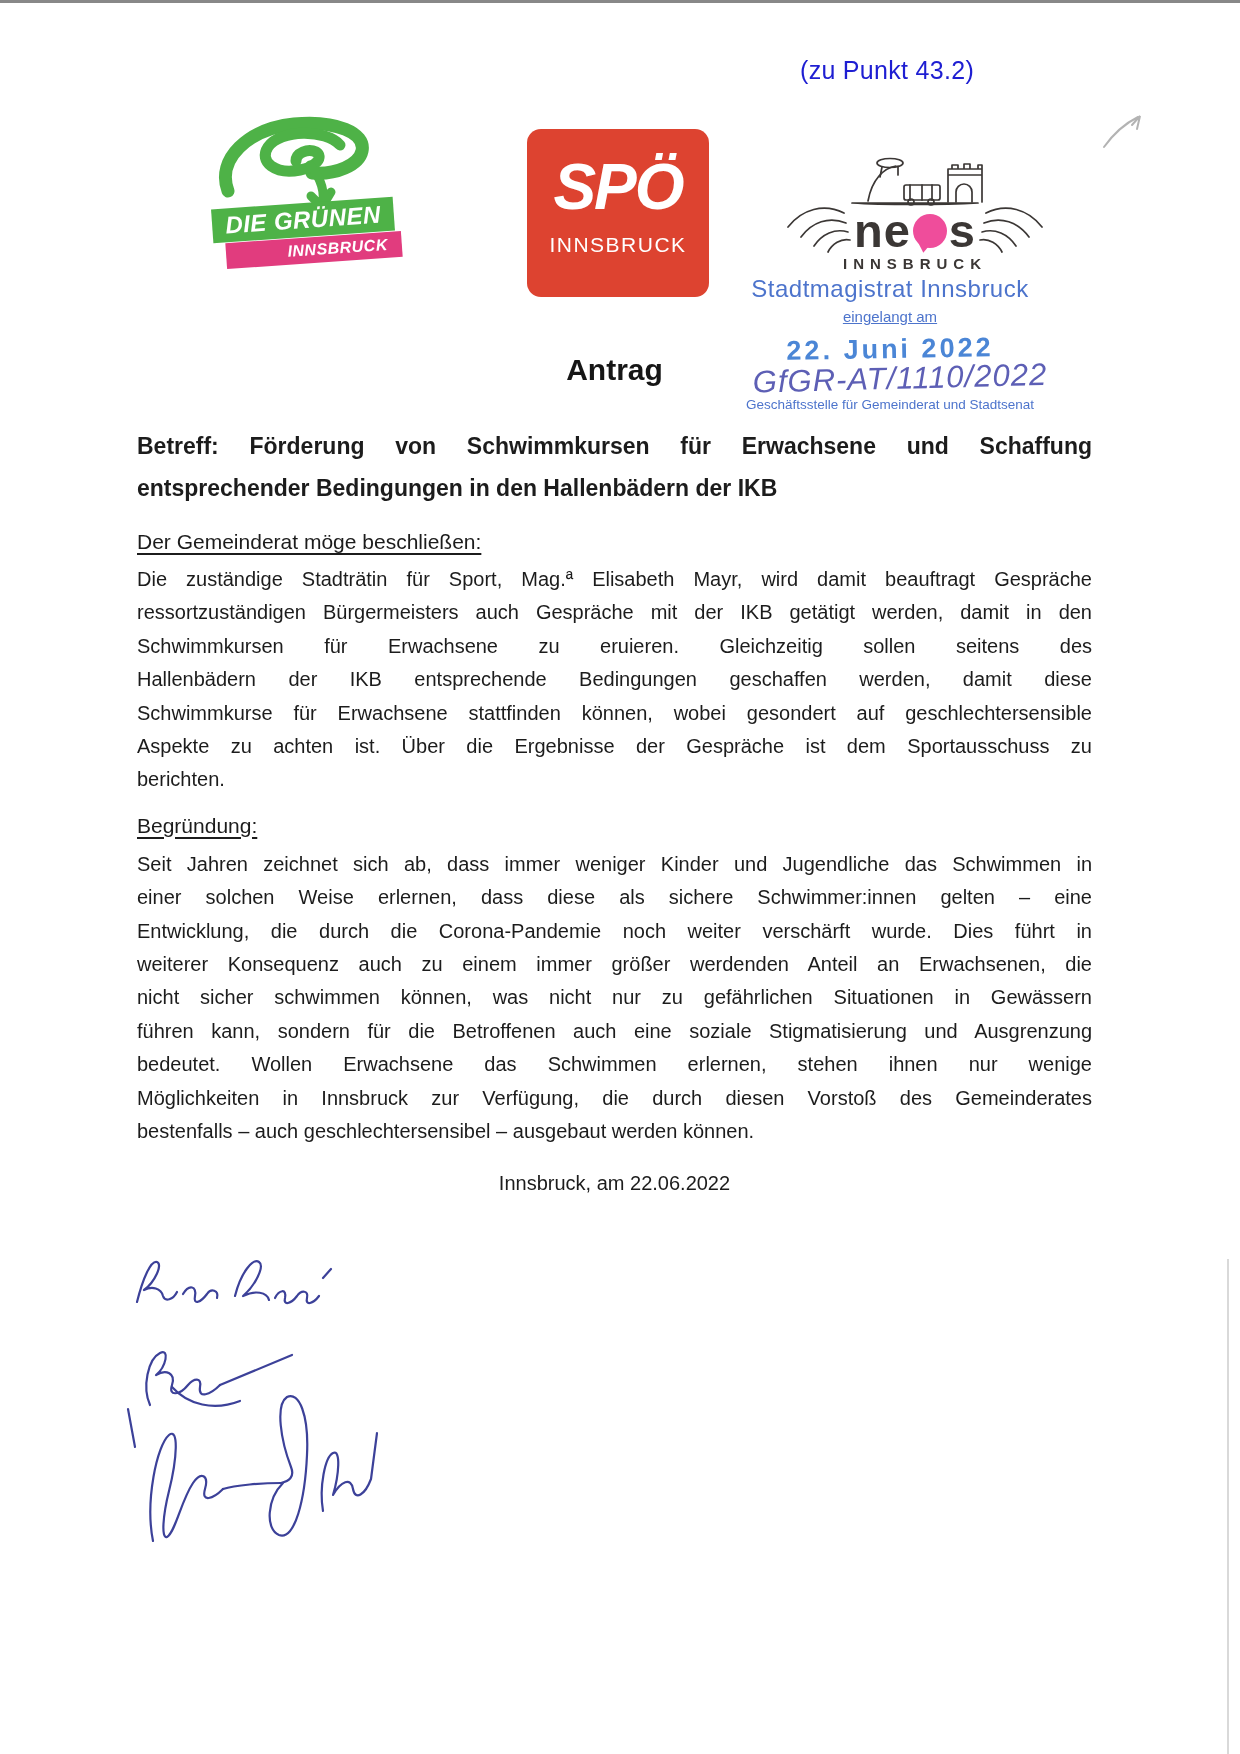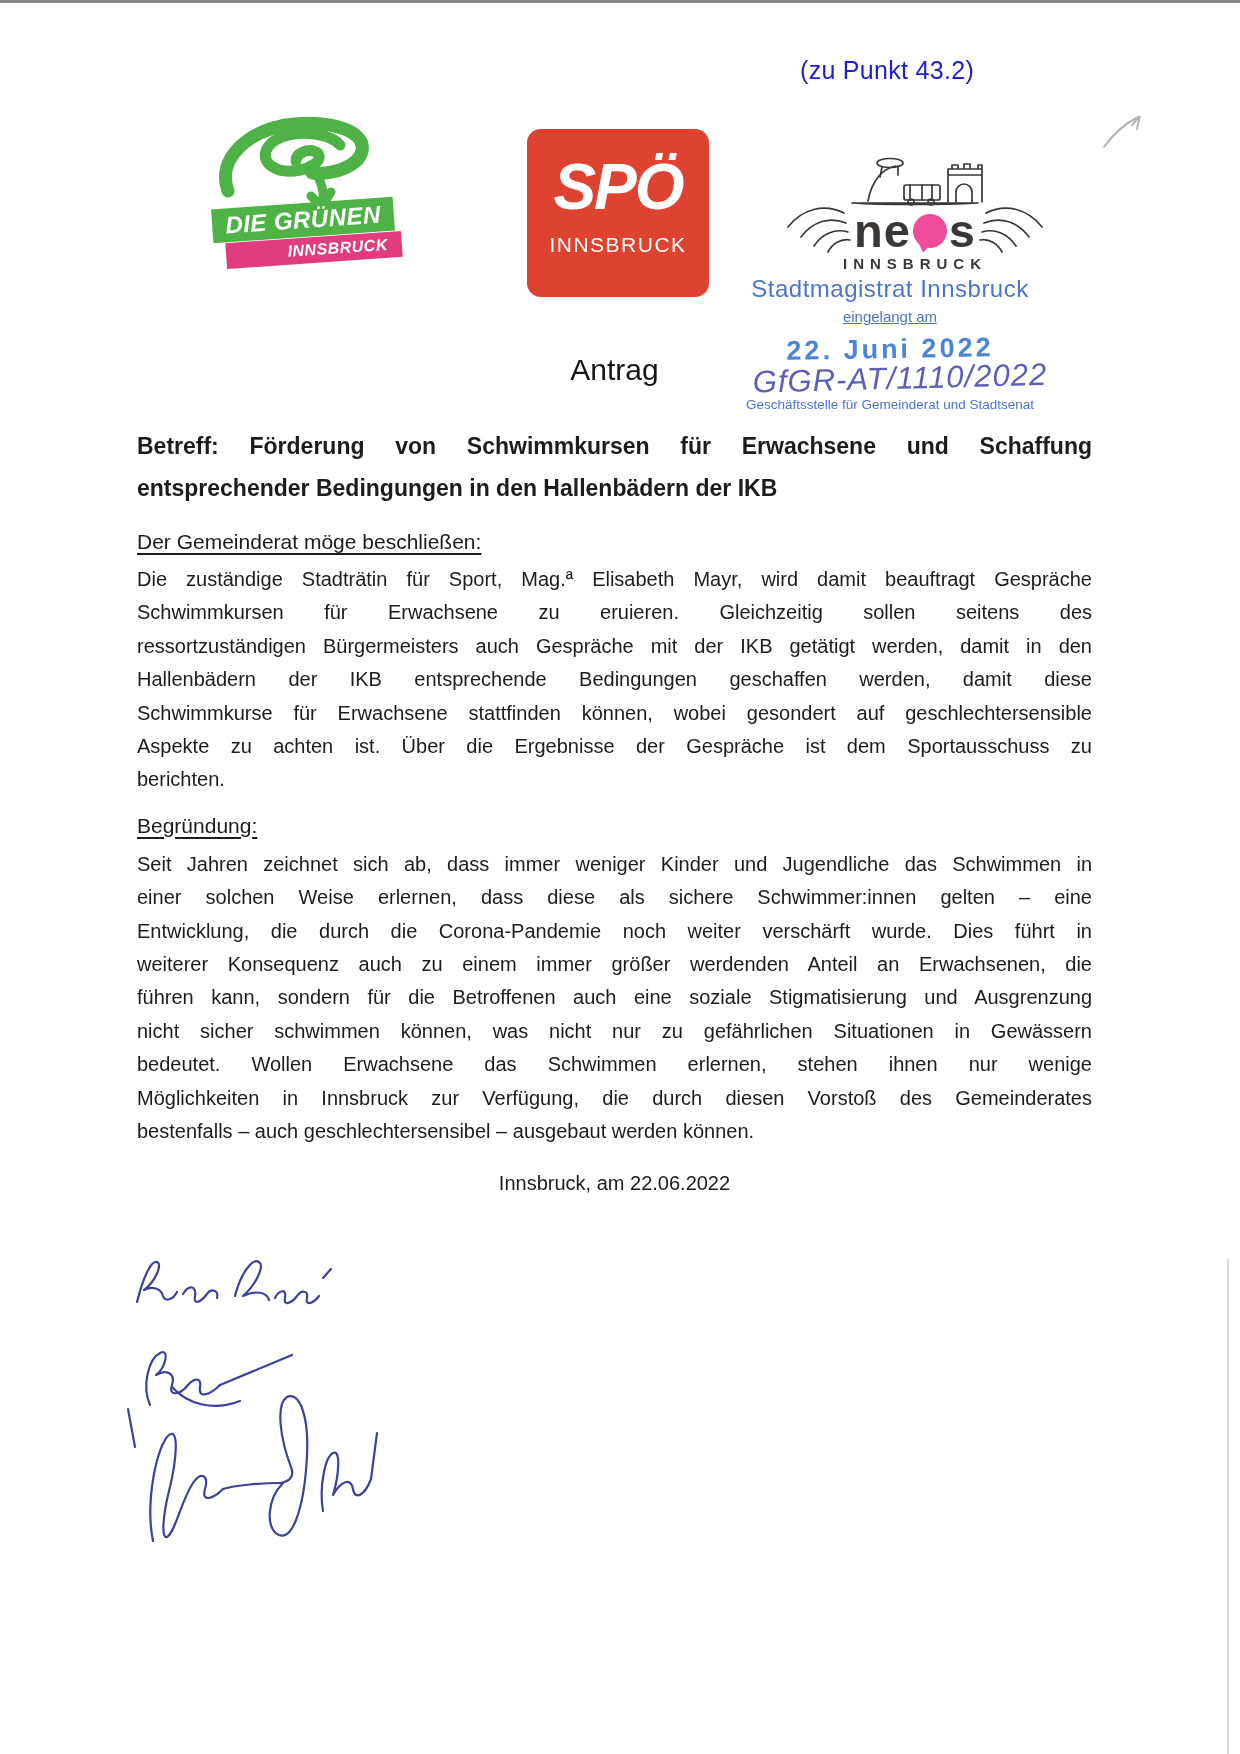--- a/index.html
+++ b/index.html
@@ -78,21 +78,21 @@
   }
   .stamp-file {
     font-size:31px; font-style:italic; color:#5d5fb5; letter-spacing:1px;
     margin-top:-4px; white-space:nowrap; transform:rotate(-1.5deg) translateX(10px);
   }
   .stamp-unit { font-size:13.5px; margin-top:0; }
 
   
   .doc-title {
     position:absolute; left:137px; top:350px; width:955px;
-    text-align:center; font-size:30px; font-weight:400; color:#161616;
+    text-align:center; font-size:30px; font-weight:700; color:#161616;
   }
   .text-col { position:absolute; left:137px; top:422px; width:955px; font-size:20px; color:#1c1c1c; }
   .jlines .line { text-align:justify; text-align-last:justify; }
   .jlines .line:last-child { text-align-last:auto; }
   .subject { font-weight:700; font-size:23px; line-height:42px; }
   .heading-1 { margin-top:21px; font-size:21px; text-decoration:underline; text-underline-offset:4px; }
   .para-1 { margin-top:9px; line-height:33.4px; }
   .heading-2 { margin-top:17px; font-size:21px; text-decoration:underline; text-underline-offset:4px; }
   .para-2 { margin-top:10px; line-height:33.4px; }
   .date-line { margin-top:23px; text-align:center; }
@@ -179,35 +179,35 @@
   <div class="doc-title">Antrag</div>
 
   <div class="text-col">
     <div class="subject jlines">
         <div class="line">Betreff: Förderung von Schwimmkursen für Erwachsene und Schaffung</div>
         <div class="line">entsprechender Bedingungen in den Hallenbädern der IKB</div>
       </div>
     <div class="heading-1">Der Gemeinderat möge beschließen:</div>
     <div class="para-1 jlines">
         <div class="line">Die zuständige Stadträtin für Sport, Mag.ª Elisabeth Mayr, wird damit beauftragt Gespräche</div>
+        <div class="line">ressortzuständigen Bürgermeisters auch Gespräche mit der IKB getätigt werden, damit in den</div>
         <div class="line">Schwimmkursen für Erwachsene zu eruieren. Gleichzeitig sollen seitens des</div>
-        <div class="line">ressortzuständigen Bürgermeisters auch Gespräche mit der IKB getätigt werden, damit in den</div>
         <div class="line">Hallenbädern der IKB entsprechende Bedingungen geschaffen werden, damit diese</div>
         <div class="line">Schwimmkurse für Erwachsene stattfinden können, wobei gesondert auf geschlechtersensible</div>
         <div class="line">Aspekte zu achten ist. Über die Ergebnisse der Gespräche ist dem Sportausschuss zu</div>
         <div class="line">berichten.</div>
       </div>
     <div class="heading-2">Begründung:</div>
     <div class="para-2 jlines">
         <div class="line">Seit Jahren zeichnet sich ab, dass immer weniger Kinder und Jugendliche das Schwimmen in</div>
         <div class="line">einer solchen Weise erlernen, dass diese als sichere Schwimmer:innen gelten – eine</div>
         <div class="line">Entwicklung, die durch die Corona-Pandemie noch weiter verschärft wurde. Dies führt in</div>
         <div class="line">weiterer Konsequenz auch zu einem immer größer werdenden Anteil an Erwachsenen, die</div>
+        <div class="line">nicht sicher schwimmen können, was nicht nur zu gefährlichen Situationen in Gewässern</div>
         <div class="line">führen kann, sondern für die Betroffenen auch eine soziale Stigmatisierung und Ausgrenzung</div>
-        <div class="line">nicht sicher schwimmen können, was nicht nur zu gefährlichen Situationen in Gewässern</div>
         <div class="line">bedeutet. Wollen Erwachsene das Schwimmen erlernen, stehen ihnen nur wenige</div>
         <div class="line">Möglichkeiten in Innsbruck zur Verfügung, die durch diesen Vorstoß des Gemeinderates</div>
         <div class="line">bestenfalls – auch geschlechtersensibel – ausgebaut werden können.</div>
       </div>
     <div class="date-line">Innsbruck, am 22.06.2022</div>
   </div>
 
   <svg class="sig sig-1" width="215" height="80" viewBox="0 0 215 80">
     <path d="M12,56 C18,32 26,14 32,16 C38,18 30,36 19,44 C27,40 36,42 38,50 C40,56 48,54 52,46"></path>
     <path d="M58,48 C64,38 72,40 70,50 C68,60 76,56 82,48 C86,42 94,44 92,52"></path>

